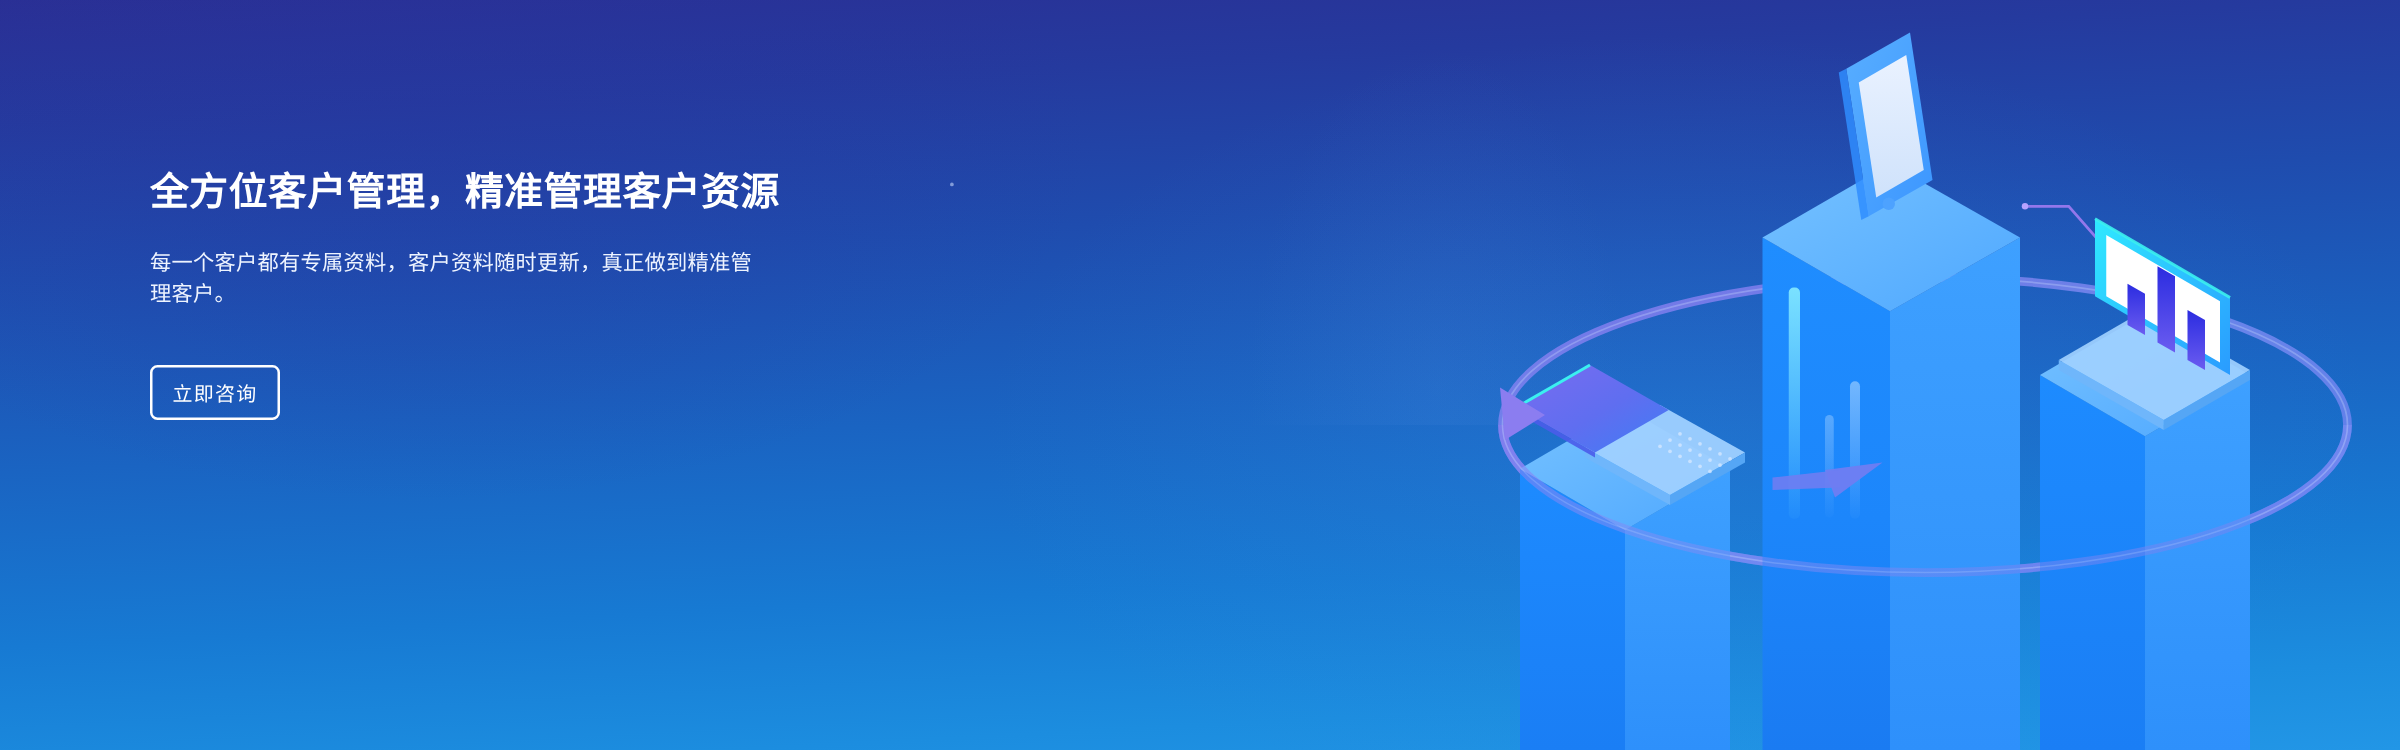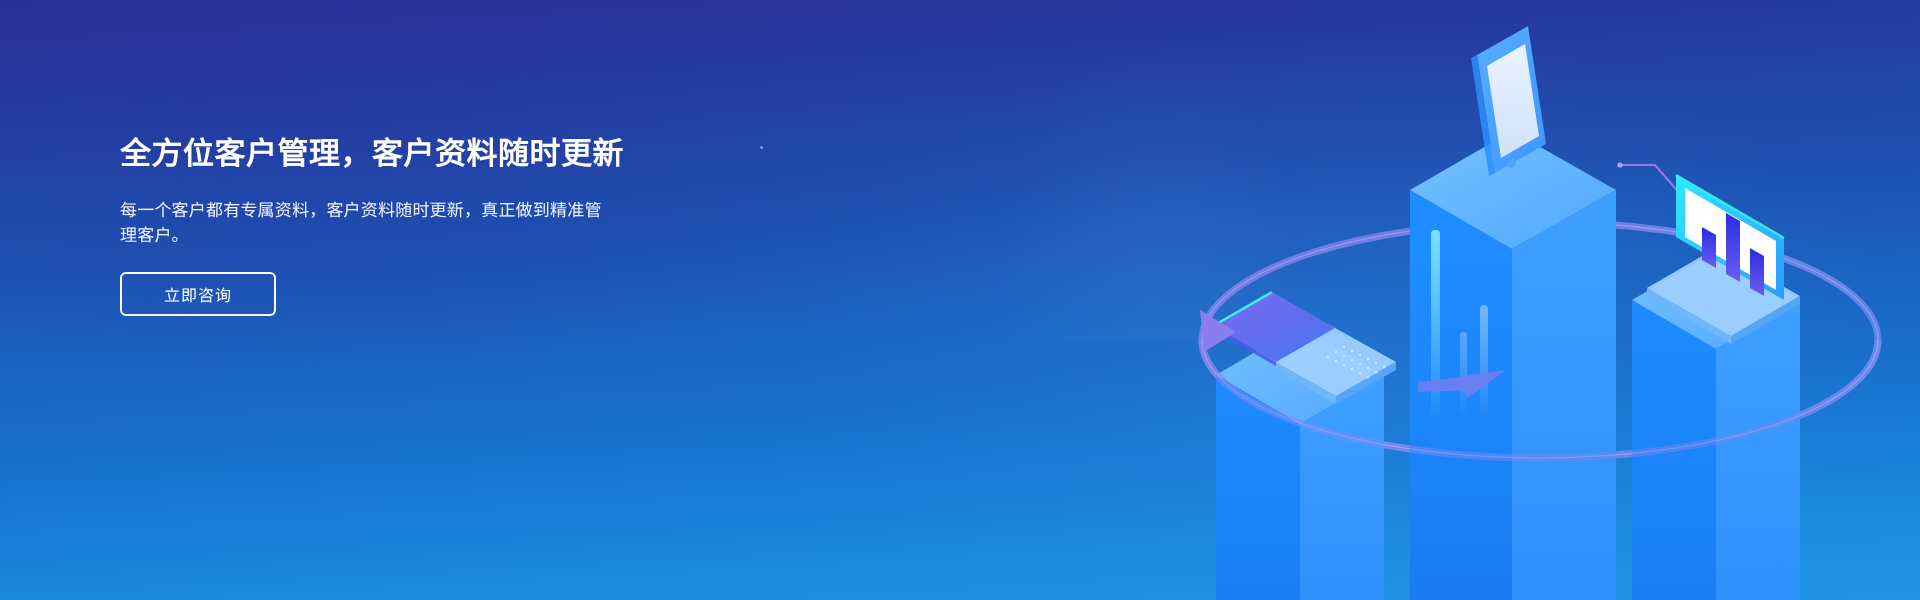--- a/index.html
+++ b/index.html
@@ -64,22 +64,22 @@
     width: 484px;
     font-size: 17px;
     line-height: 25px;
     color: #eef4ff;
     letter-spacing: 0.2px;
   }
   .cta {
     display: inline-flex;
     align-items: center;
     justify-content: center;
-    margin-top: 24px;
-    width: 156px;
+    margin-top: 44px;
+    width: 104px;
     height: 44px;
     border: 2px solid #ffffff;
     border-radius: 6px;
     background: transparent;
     color: #ffffff;
     font-size: 16px;
     letter-spacing: 1px;
     font-family: inherit;
     cursor: pointer;
     padding: 0;
@@ -98,21 +98,21 @@
 </head>
 <body>
 
 <div class="banner">
 
   <div class="bg-sheen"></div>
   <div class="bg-arc"></div>
   <div class="speck" style="left:760px;top:146px;"></div>
 
   <div class="copy">
-    <h1 class="headline">全方位客户管理，客户资料随时更新</h1>
+    <h1 class="headline">全方位客户管理，精准管理客户资源</h1>
 
     <p class="subcopy">每一个客户都有专属资料，客户资料随时更新，真正做到精准管理客户。</p>
 
     <button class="cta">立即咨询</button>
   </div>
 
   <div class="art">
     <svg width="760" height="600" viewBox="0 0 760 600" xmlns="http://www.w3.org/2000/svg">
       <defs>
         <linearGradient id="gPillarFront" x1="0" y1="0" x2="0" y2="1">

